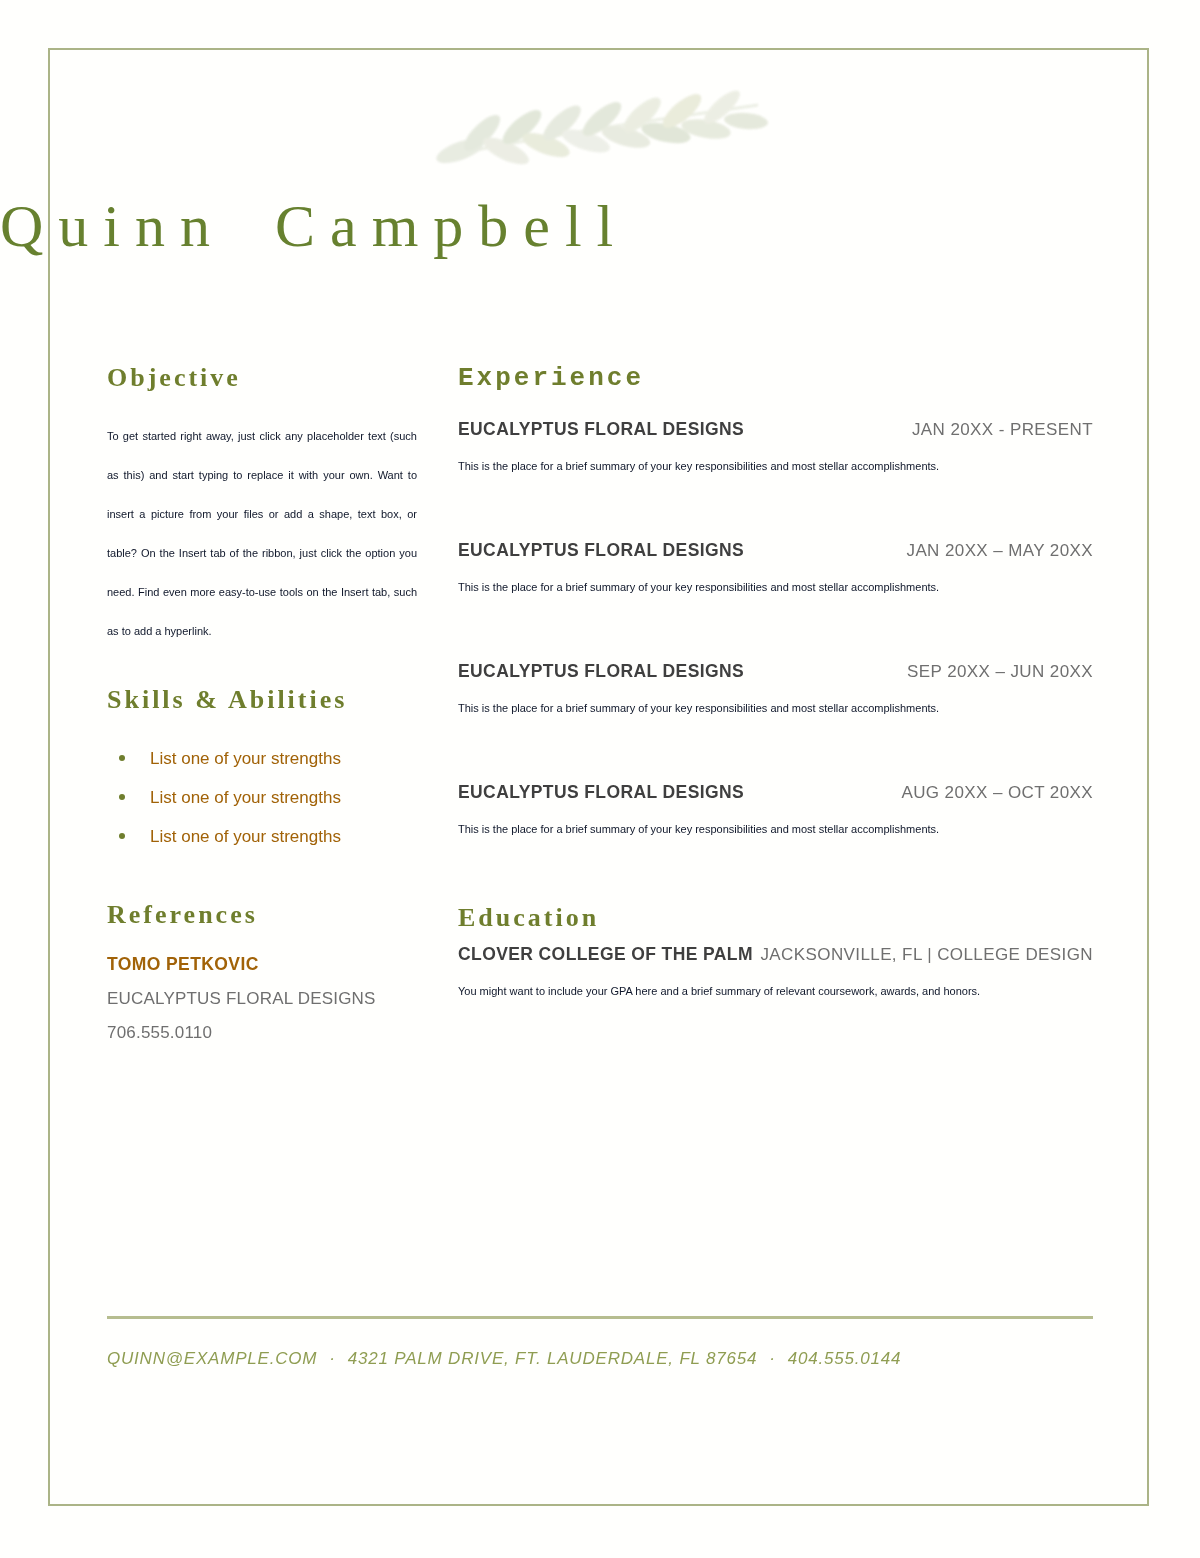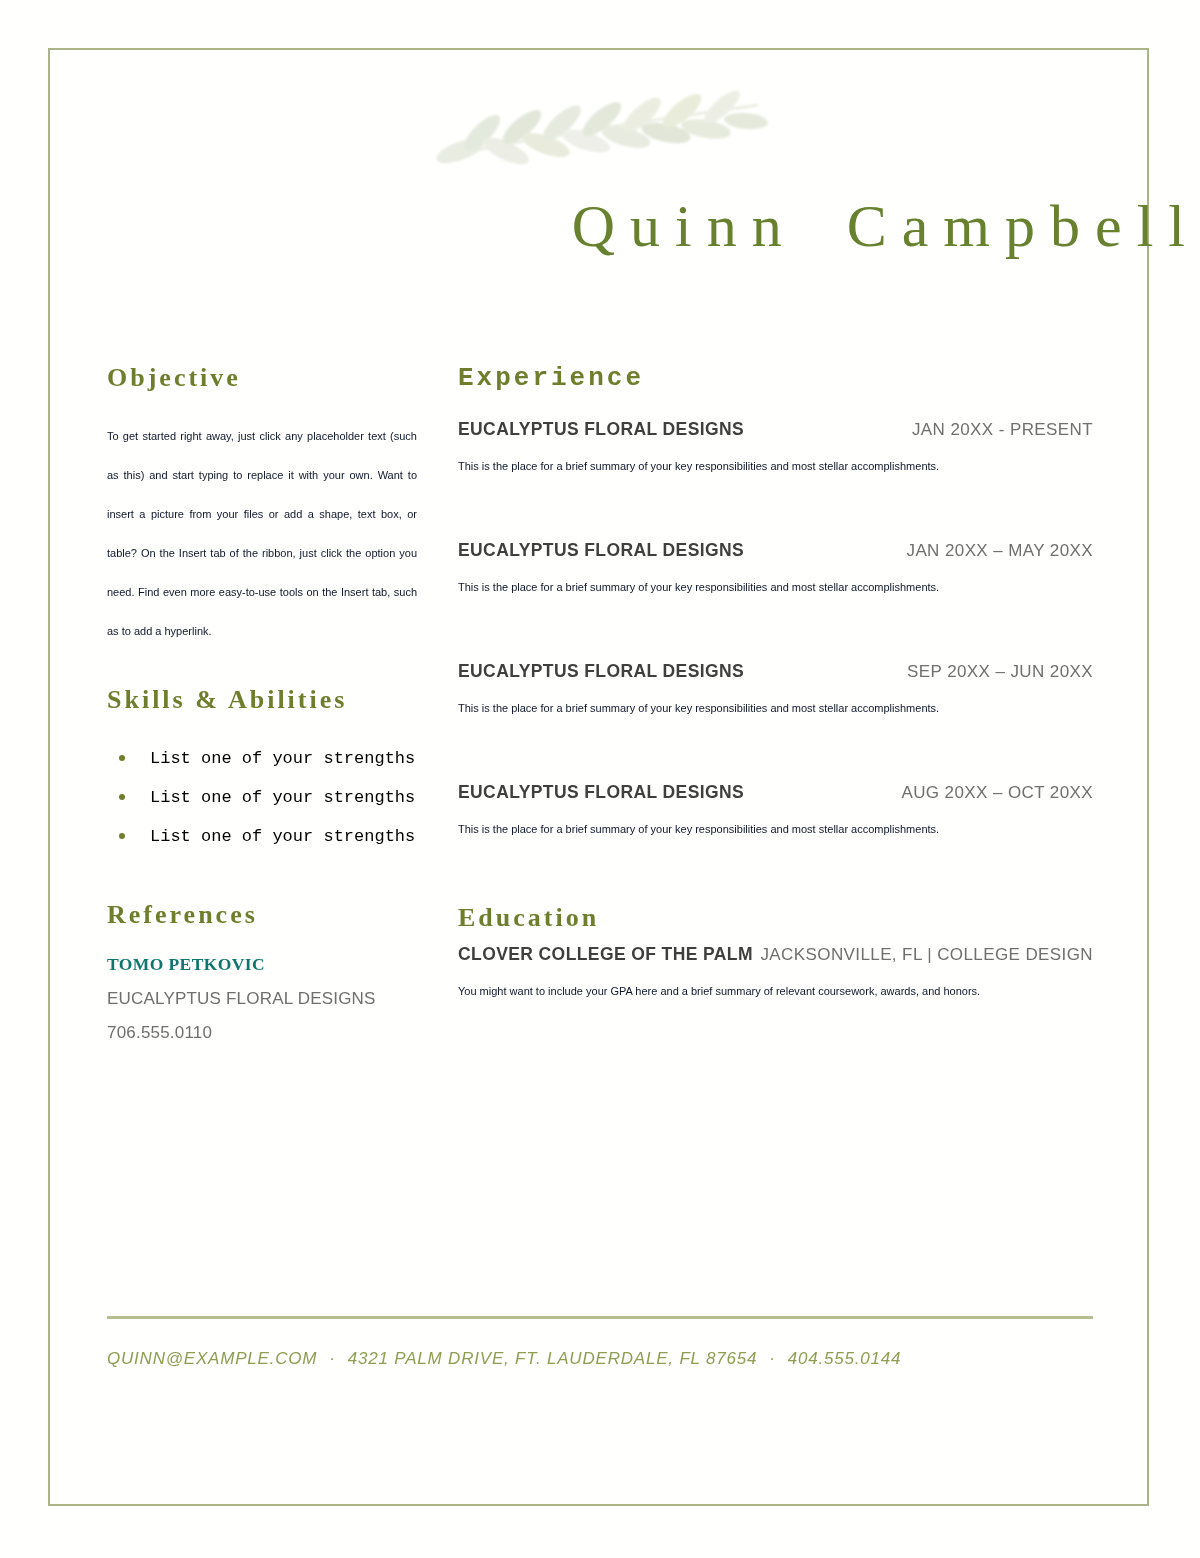--- a/index.html
+++ b/index.html
@@ -7,38 +7,38 @@
   body{
     width:1200px;height:1558px;position:relative;background:#fffffd;
     font-family:"Liberation Sans", sans-serif;overflow:hidden;
   }
   .page-border{
     position:absolute;left:48px;top:48px;width:1101px;height:1458px;
     border:2px solid #abb487;box-sizing:border-box;pointer-events:none;
   }
   .branch{position:absolute;top:75px;left:50%;transform:translateX(-50%);}
   h1.name{
-    position:absolute;top:192px;left:0;right:0;margin:0;text-align:right;
+    position:absolute;top:192px;left:0;right:0;margin:0;text-align:left;
     font-family:"Liberation Serif","DejaVu Serif",serif;font-weight:400;
     font-size:60px;color:#67812f;letter-spacing:15px;word-spacing:20px;
   }
   .content{position:absolute;top:363px;left:107px;width:986px;display:flex;}
   .col-left{flex:0 0 310px;margin-right:41px;}
   .col-right{flex:1;min-width:0;}
   h2.sec{
     font-family:"Liberation Serif","DejaVu Serif",serif;font-size:26px;font-weight:700;
     letter-spacing:3px;color:#6f7e2d;margin:0 0 24px 0;line-height:30px;
   }
   .body{font-size:11px;color:#0f172a;line-height:39px;margin:0;}
   .col-left .body{text-align:justify;}
   #objective-text{margin:0 0 34px 0;}
   ul.skills{list-style:none;margin:0 0 44px 0;padding:0;}
-  ul.skills li{position:relative;padding-left:43px;font-size:17px;color:#000000;line-height:39px;font-family:Liberation Mono, monospace;}
+  ul.skills li{position:relative;padding-left:43px;font-size:17px;color:#a16207;line-height:39px;}
   .bullet{position:absolute;left:12px;top:16px;width:6px;height:6px;border-radius:50%;background:#6f7e2d;}
-  .ref-name{font-size:17.5px;font-weight:700;color:#0f766e;letter-spacing:.4px;margin:6px 0 14px 0;font-family:Liberation Serif, serif;}
+  .ref-name{font-size:17.5px;font-weight:700;color:#a16207;letter-spacing:.4px;margin:6px 0 14px 0;}
   .ref-line{font-size:17px;color:#6f6f6f;letter-spacing:.2px;margin:0 0 14px 0;}
   .ref-line:last-child{margin-bottom:4px;}
   h2.exp{margin-bottom:26px;font-family:Liberation Mono, monospace;}
   .entry-head{display:flex;justify-content:space-between;align-items:baseline;margin:0 0 6px 0;}
   .company{font-size:17.5px;font-weight:700;color:#3f3f3f;letter-spacing:.4px;white-space:nowrap;}
   .dates{font-size:17px;color:#6f6f6f;letter-spacing:.4px;white-space:nowrap;}
   .entry .body{margin:0 0 54px 0;max-width:590px;line-height:40px;}
   .edu-sec h2{margin-bottom:11px;}
   .edu-body{margin:4px 0 0 0;max-width:560px;line-height:39px;}
   .footer{position:absolute;left:107px;width:986px;top:1316px;font-style:italic;}

